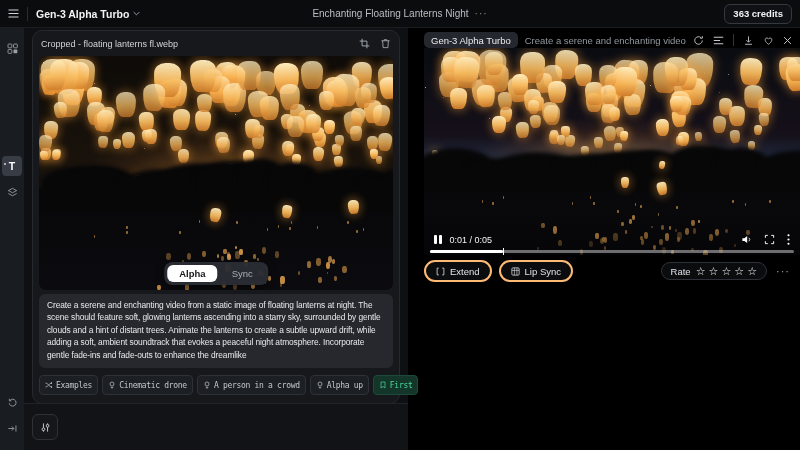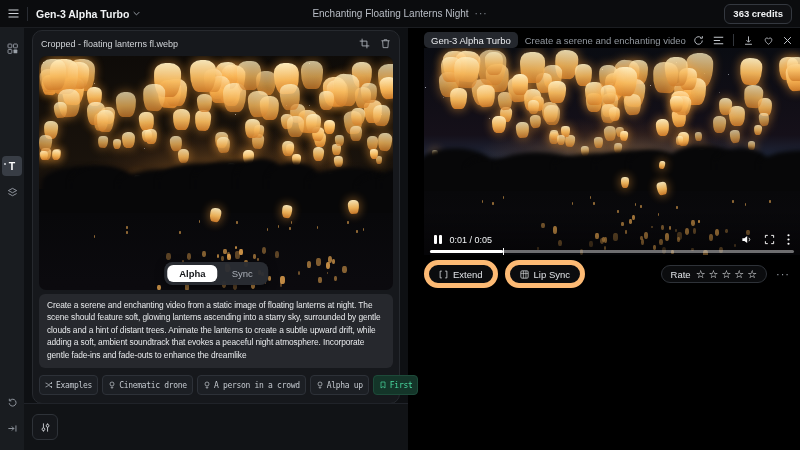--- a/index.html
+++ b/index.html
@@ -66,21 +66,21 @@
   .vp-row{position:absolute;left:10px;right:10px;bottom:10px;display:flex;align-items:center;gap:8px;color:#fff;}
   .pause-glyph{display:flex;gap:2.5px;cursor:pointer;}
   .pause-glyph i{display:block;width:2.5px;height:9px;background:#fff;border-radius:1px;}
   .vp-time{font-size:9px;color:#f2f4f6;}
   .vp-right{margin-left:auto;display:flex;align-items:center;gap:12px;color:#fff;}
   .vp-progress{position:absolute;left:6px;right:6px;bottom:2px;height:3px;background:rgba(255,255,255,.42);border-radius:2px;z-index:6;cursor:pointer;}
   .vp-fill{height:100%;background:#fff;border-radius:2px;}
   .vp-head{position:absolute;top:-2.5px;width:1.5px;height:8px;background:#fff;}
   
   .rp-actions{position:absolute;top:233px;left:16px;right:10px;display:flex;align-items:center;gap:7px;}
-  .pill-btn{display:flex;align-items:center;gap:5px;border:5px solid #fdba74;border-radius:14px;padding:3.5px 10px;font-size:9.5px;color:#e0e3e7;cursor:pointer;background:#0b0c0e;white-space:nowrap;}
+  .pill-btn{display:flex;align-items:center;gap:5px;border:2px solid #fdba74;border-radius:14px;padding:3.5px 10px;font-size:9.5px;color:#e0e3e7;cursor:pointer;background:#0b0c0e;white-space:nowrap;}
   .rate-pill{margin-left:auto;display:flex;align-items:center;gap:5px;border:1px solid #2e3238;border-radius:14px;padding:2.5px 9px;font-size:9.5px;color:#e0e3e7;background:#0b0c0e;}
   .rate-stars{display:flex;gap:3px;font-size:11px;color:#eceef0;line-height:1;}
   .rate-stars span{cursor:pointer;}
   .rp-more{color:#9aa0a8;font-size:11px;letter-spacing:1px;cursor:pointer;margin-left:2px;}
 </style>
 </head>
 <body>
 
 <div id="app">
 

